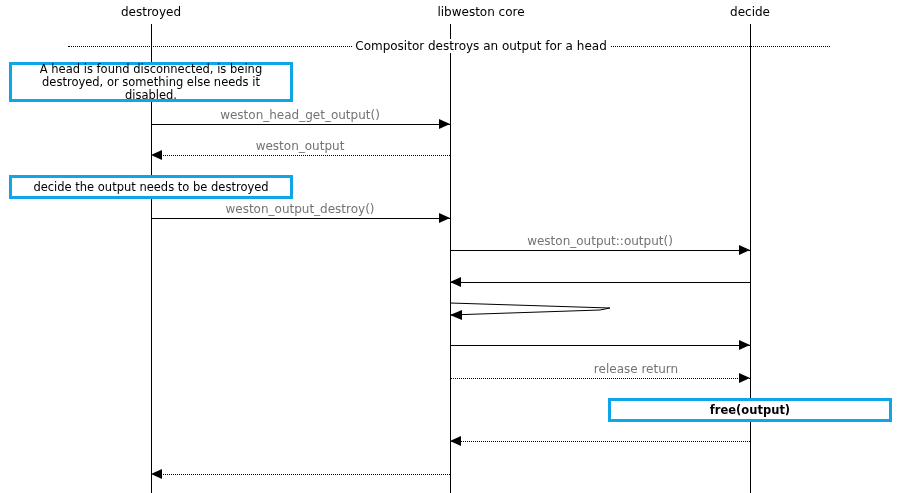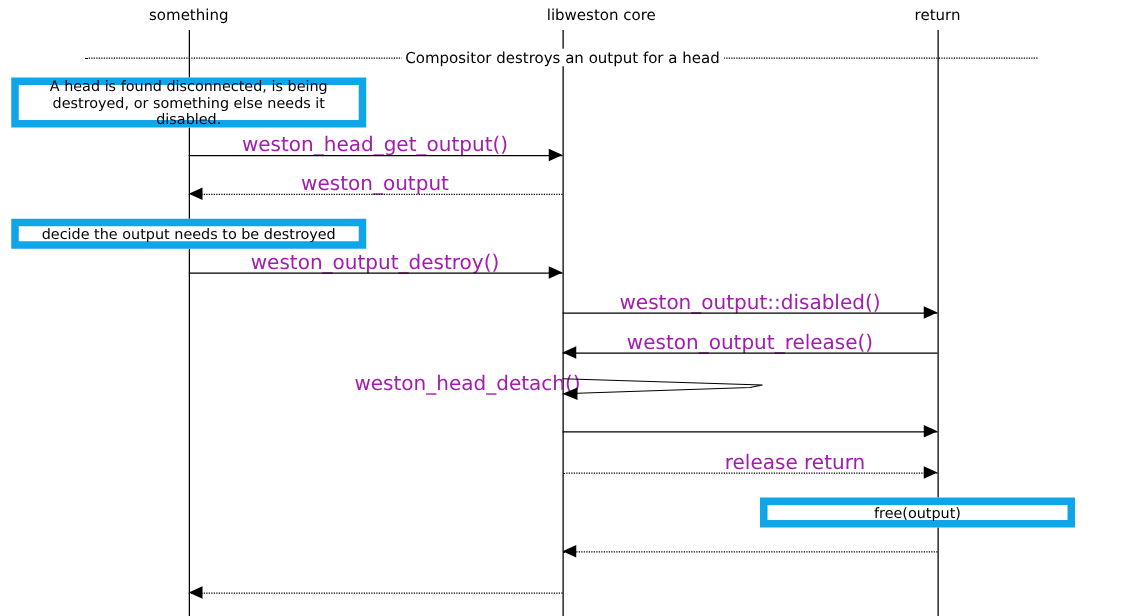--- a/index.html
+++ b/index.html
@@ -36,40 +36,41 @@
   }
   .divider-text {
     position: absolute;
     transform: translateX(-50%);
     font-size: 12px;
     color: #000000;
     background: #ffffff;
     padding: 0 3px;
     white-space: nowrap;
     line-height: 14px;
+    margin-left: 31px;
   }
   .note-box {
     position: absolute;
-    border: 6px solid #0ea5e9;
+    border: 3px solid #0ea5e9;
     background: #ffffff;
     box-sizing: border-box;
     display: flex;
     align-items: center;
     justify-content: center;
     text-align: center;
     font-size: 11.5px;
     color: #000000;
     line-height: 13px;
     padding: 2px 4px;
   }
   .msg-label {
     position: absolute;
     transform: translateX(-50%);
-    font-size: 16px;
-    color: #a21caf;
+    font-size: 12px;
+    color: #737373;
     white-space: nowrap;
     background: #ffffff;
     padding: 0 2px;
     line-height: 13px;
   }
   .msg-arrow {
     position: absolute;
     height: 0;
   }
   .msg-arrow.solid {
@@ -94,23 +95,23 @@
   .selfcall-svg {
     position: absolute;
     overflow: visible;
   }
 </style>
 </head>
 <body>
 
 <div id="diagram">
 
-  <div class="actor-label" style="left:151px; top:5px;">something</div>
+  <div class="actor-label" style="left:151px; top:5px;">destroyed</div>
   <div class="actor-label" style="left:450px; top:5px;margin-left:31px;">libweston core</div>
-  <div class="actor-label" style="left:750px; top:5px;">return</div>
+  <div class="actor-label" style="left:750px; top:5px;">decide</div>
 
   <div class="lifeline" style="left:151px; top:24px; height:469px;"></div>
   <div class="lifeline" style="left:450px; top:24px; height:469px;"></div>
   <div class="lifeline" style="left:750px; top:24px; height:469px;"></div>
 
   <div class="divider-line" style="left:68px; top:46px; width:762px;"></div>
   <div class="divider-text" style="left:450px; top:39px;">Compositor destroys an output for a head</div>
 
   <div class="note-box" style="left:9px; top:62px; width:284px; height:40px;">A head is found disconnected, is being destroyed, or something else needs it disabled.</div>
 
@@ -121,42 +122,40 @@
   <div class="msg-label" style="left:300px; top:140px;">weston_output</div>
   <div class="msg-arrow dotted" style="left:151px; top:155px; width:299px;"></div>
   <div class="arrowhead left" style="left:151px; top:150px;"></div>
 
   <div class="note-box" style="left:9px; top:175px; width:284px; height:24px;">decide the output needs to be destroyed</div>
 
   <div class="msg-label" style="left:300px; top:203px;">weston_output_destroy()</div>
   <div class="msg-arrow solid" style="left:151px; top:218px; width:299px;"></div>
   <div class="arrowhead right" style="left:439px; top:213px;"></div>
 
-  <div class="msg-label" style="left:600px; top:235px;">weston_output::disabled()</div>
+  <div class="msg-label" style="left:600px; top:235px;">weston_output::output()</div>
   <div class="msg-arrow solid" style="left:450px; top:250px; width:300px;"></div>
   <div class="arrowhead right" style="left:739px; top:245px;"></div>
 
-  <div class="msg-label" style="left:600px; top:267px;">weston_output_release()</div>
   <div class="msg-arrow solid" style="left:450px; top:282px; width:300px;"></div>
   <div class="arrowhead left" style="left:450px; top:277px;"></div>
 
-  <div class="msg-label" style="left:374px; top:300px; background:transparent;">weston_head_detach()</div>
   <svg class="selfcall-svg" style="left:450px; top:295px;" width="170" height="34">
     <path d="M 0 8 L 160 13 L 150 15 L 0 20" fill="none" stroke="#000000" stroke-width="1"></path>
     <polygon points="0,20 12,15 12,25" fill="#000000"></polygon>
   </svg>
 
   <div class="msg-arrow solid" style="left:450px; top:345px; width:300px;"></div>
   <div class="arrowhead right" style="left:739px; top:340px;"></div>
 
   <div class="msg-label" style="left:636px; top:363px;">release return</div>
   <div class="msg-arrow dotted" style="left:450px; top:378px; width:300px;"></div>
   <div class="arrowhead right" style="left:739px; top:373px;"></div>
 
-  <div class="note-box" style="left:608px; top:398px; width:252px; height:24px;">free(output)</div>
+  <div class="note-box" style="left:608px; top:398px; width:284px; height:24px;font-weight:bold;">free(output)</div>
 
   <div class="msg-arrow dotted" style="left:450px; top:441px; width:300px;"></div>
   <div class="arrowhead left" style="left:450px; top:436px;"></div>
 
   <div class="msg-arrow dotted" style="left:151px; top:474px; width:299px;"></div>
   <div class="arrowhead left" style="left:151px; top:469px;"></div>
 
 </div>
 
 </body></html>

